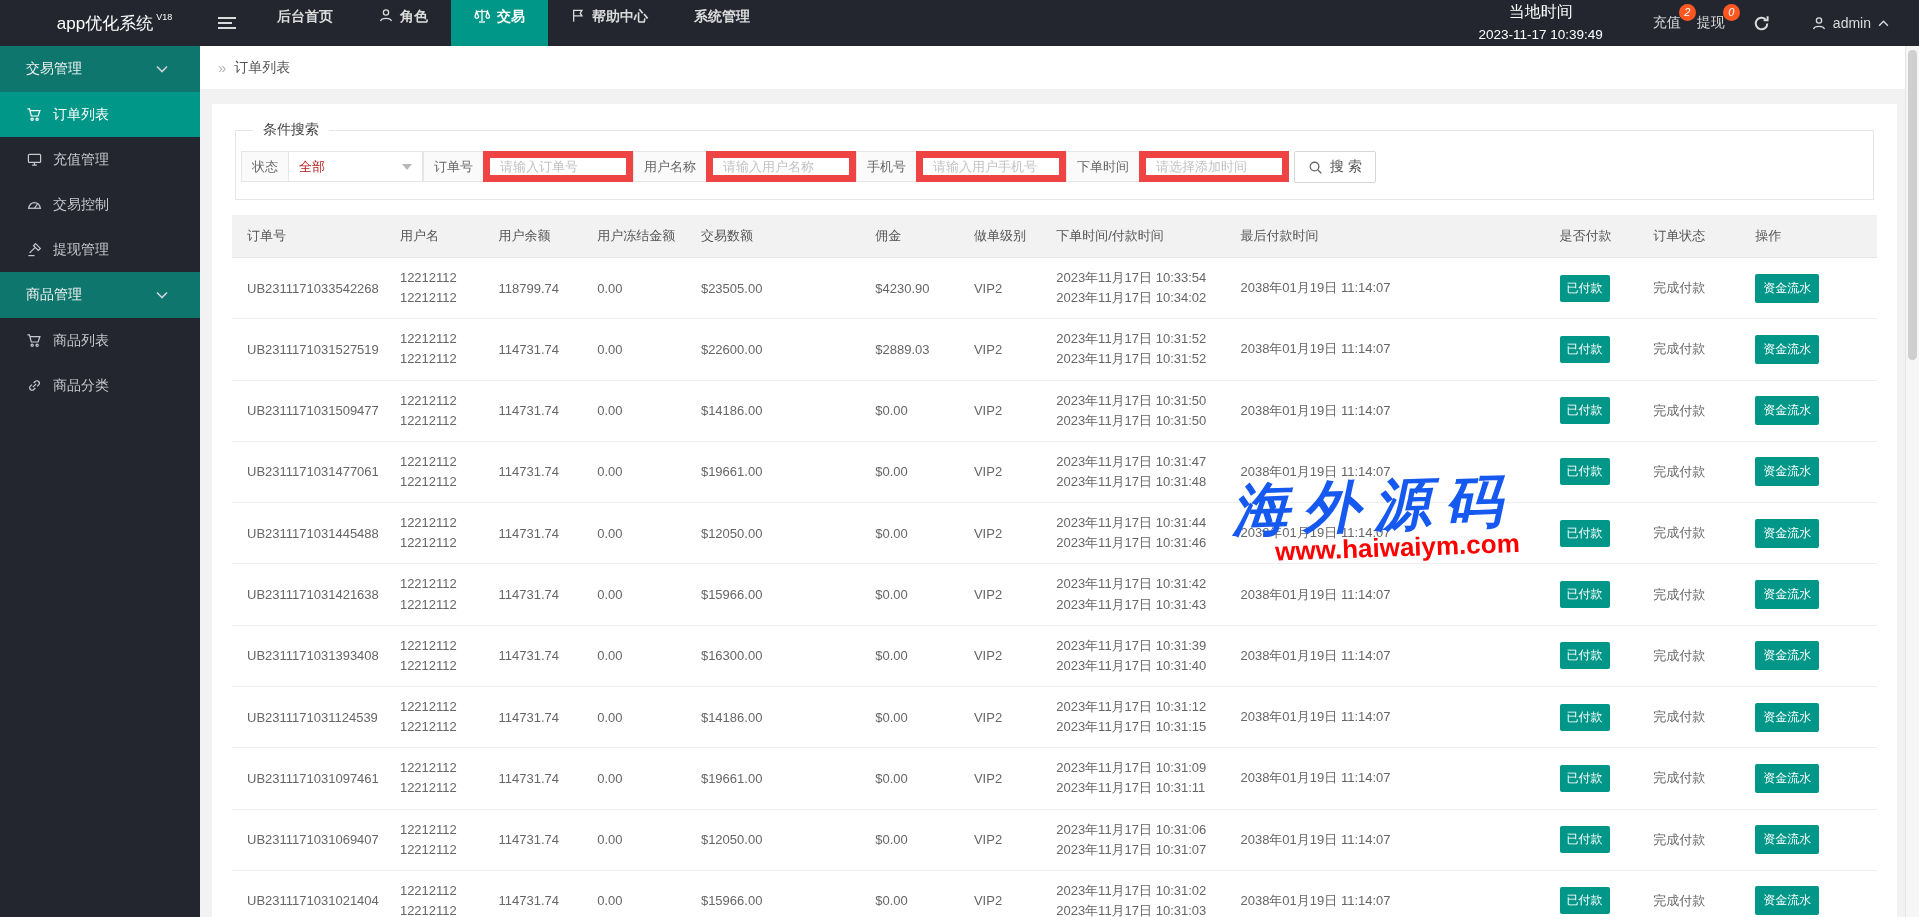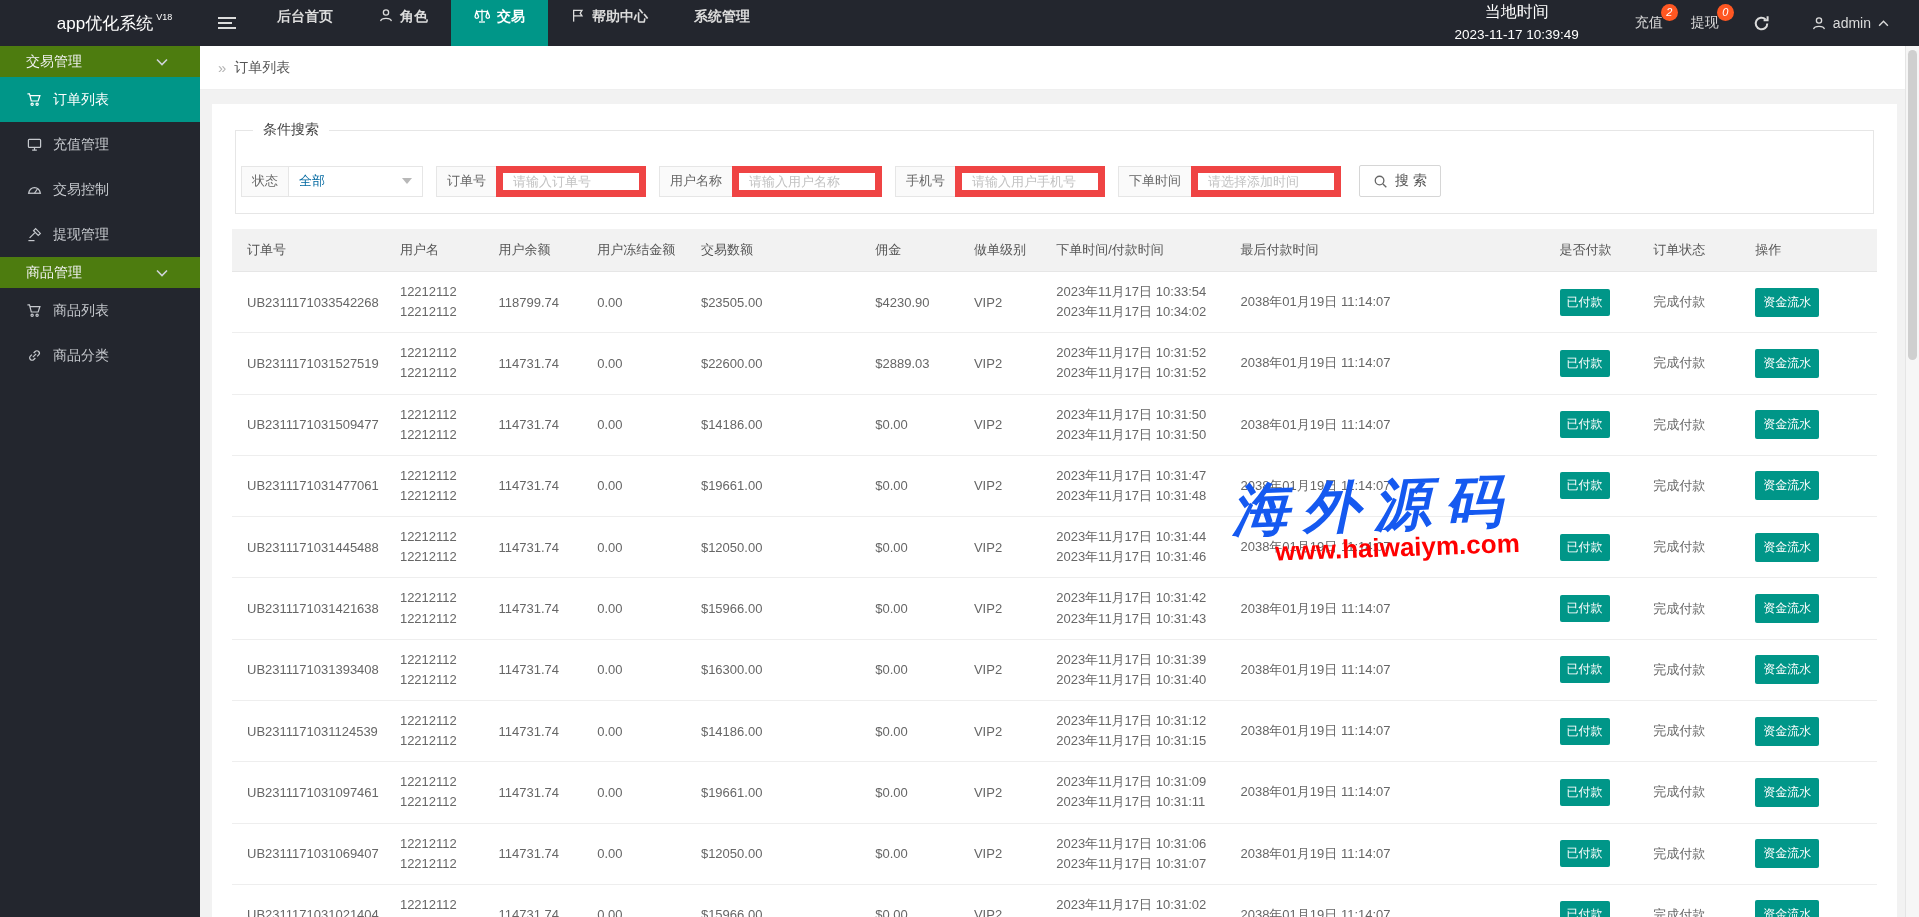--- a/index.html
+++ b/index.html
@@ -17,45 +17,45 @@
   .logo{width:200px;display:flex;align-items:center;justify-content:center;color:#fff;font-size:17px;white-space:nowrap;padding-left:29px;}
   .logo sup{font-size:9px;margin-left:3px;transform:translateY(-6px);}
   .hamburger{width:54px;display:flex;align-items:center;justify-content:center;cursor:pointer;}
   .topnav{display:flex;align-items:stretch;}
   .nav-item{display:flex;align-items:flex-start;gap:7px;padding:8px 23px;font-size:14px;color:#dcdcdc;cursor:pointer;white-space:nowrap;font-weight:bold;}
   .nav-item.active{background:#009688;color:#fff;}
   .top-right{margin-left:auto;display:flex;align-items:center;padding-right:14px;}
   .time-block{text-align:center;color:#fff;margin-right:42px;line-height:1.55;}
   .time-block .t1{font-size:16px;}
   .time-block .t2{font-size:13.5px;}
-  .top-action{position:relative;font-size:14px;color:#dcdcdc;margin:0 14px;cursor:pointer;white-space:nowrap;}
+  .top-action{position:relative;font-size:14px;color:#dcdcdc;margin:0 8px;cursor:pointer;white-space:nowrap;}
   .num-badge{position:absolute;top:-10px;right:-15px;min-width:17px;height:17px;line-height:17px;padding:0 4px;background:#ff5722;color:#fff;font-size:11px;border-radius:9px;text-align:center;}
   .refresh-btn{margin:0 20px;cursor:pointer;color:#dcdcdc;}
   .user-menu{display:flex;align-items:center;gap:7px;margin:0 16px 0 22px;font-size:14px;color:#dcdcdc;cursor:pointer;}
 
   
   .sidebar{position:absolute;top:46px;left:0;bottom:0;width:200px;background:#23262e;z-index:20;}
-  .side-group-title{height:31px;display:flex;align-items:center;justify-content:space-between;padding:0 32px 0 26px;background:#4d7c0f;color:#f2f2f2;font-size:14px;cursor:pointer;}
+  .side-group-title{height:46px;display:flex;align-items:center;justify-content:space-between;padding:0 32px 0 26px;background:#0f766e;color:#f2f2f2;font-size:14px;cursor:pointer;}
   .side-item{height:45px;display:flex;align-items:center;gap:11px;padding:0 26px;color:#c6c9ce;font-size:14px;cursor:pointer;}
   .side-item.active{background:#009688;color:#fff;}
   .side-item .ico{width:16px;display:flex;justify-content:center;}
 
   
   .main{position:absolute;top:46px;left:200px;right:0;bottom:0;overflow:hidden;background:#f2f2f2;}
   .breadcrumb-bar{height:44px;background:#fff;border-bottom:1px solid #efefef;display:flex;align-items:center;padding:0 18px;font-size:14px;color:#555;}
   .bc-ico{color:#b3b3b3;font-size:15px;margin-right:8px;}
   .content{padding:14px 22px 0 12px;}
   .card{background:#fff;min-height:846px;padding:15px 15px 0;}
 
   fieldset.search-fs{border:1px solid #e6e6e6;margin:2px 8px 0;padding:12px 5px 16px;}
   fieldset.search-fs legend{font-size:14px;color:#444;padding:0 10px;margin-left:12px;}
-  .filters{display:flex;align-items:center;gap:13px;margin-top:14px;}
+  .filters{display:flex;margin-top:0;}
   .fgroup{display:flex;align-items:stretch;height:31px;}
   .flabel{display:flex;align-items:center;padding:0 10px;background:#fafafa;border:1px solid #e6e6e6;border-right:none;font-size:13px;color:#666;white-space:nowrap;}
-  .fselect{display:flex;align-items:center;justify-content:space-between;width:135px;padding:0 10px;border:1px solid #e6e6e6;background:#fff;font-size:13px;color:#0369a1;cursor:pointer;}
+  .fselect{display:flex;align-items:center;justify-content:space-between;width:135px;padding:0 10px;border:1px solid #e6e6e6;background:#fff;font-size:13px;color:#b91c1c;cursor:pointer;}
   .tri-down{width:0;height:0;border-left:5px solid transparent;border-right:5px solid transparent;border-top:6px solid #b8b8b8;}
   .finput{width:150px;border:7px solid #ef4444;padding:0 10px;font-size:13px;color:#333;outline:none;background:#fff;}
   .finput::placeholder{color:#c2c2c2;}
   .search-btn{display:flex;align-items:center;gap:7px;height:32px;padding:0 13px;background:#fff;border:1px solid #d6d6d6;border-radius:2px;font-size:14px;color:#555;cursor:pointer;margin-left:5px;}
 
   .table-wrap{margin:15px 5px 0;}
   table.orders{width:100%;border-collapse:collapse;table-layout:fixed;}
   table.orders thead th{background:#f2f2f2;font-weight:400;font-size:13px;color:#555;text-align:left;padding:12px 10px;border-bottom:1px solid #e6e6e6;white-space:nowrap;overflow:hidden;}
   table.orders tbody td{font-size:13px;color:#666;padding:10px 10px;border-bottom:1px solid #eeeeee;vertical-align:middle;white-space:nowrap;overflow:hidden;}
   table.orders tbody tr{height:59px;}

